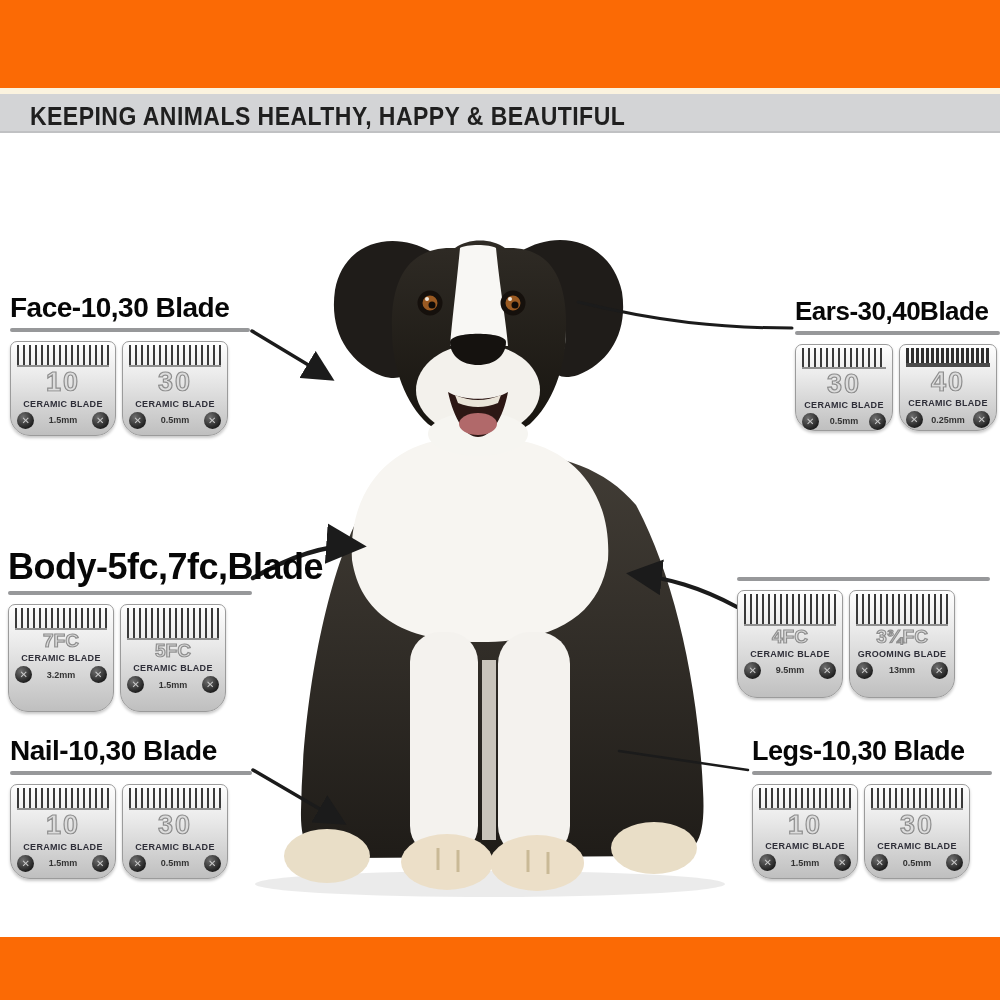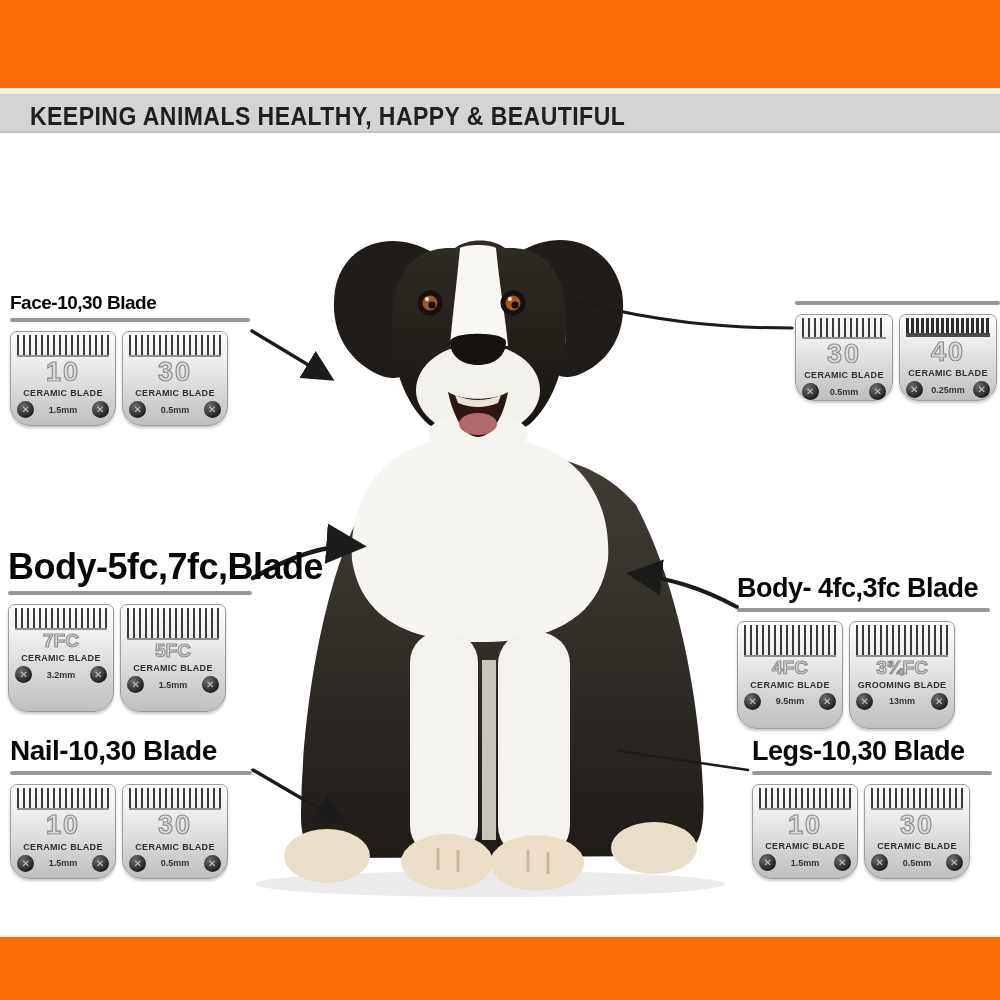--- a/index.html
+++ b/index.html
@@ -16,21 +16,21 @@
                letter-spacing:0.5px;white-space:nowrap;}
   .bottom-bar{position:absolute;left:0;top:937px;width:1000px;height:63px;background:#fb6a05;}
 
   
   .grp{position:absolute;}
   .grp h2{margin:0;font-size:27px;font-weight:bold;color:#070707;
           letter-spacing:-0.5px;white-space:nowrap;line-height:1.15;}
   .rule{height:4px;background:#97989a;margin-top:4px;border-radius:2px;}
   .blades{display:flex;gap:6px;margin-top:9px;}
 
-  .g-face{left:10px;top:292px;}  .g-face .rule{width:240px;}  .g-face h2{font-size:19px;}
+  .g-face{left:10px;top:292px;}  .g-face .rule{width:240px;}  .g-face h2{font-size:28px;}
   .g-ears{left:795px;top:297px;} .g-ears .rule{width:205px;}  .g-ears h2{font-size:26px;}
   .g-bodyL{left:8px;top:546px;}  .g-bodyL .rule{width:244px;} .g-bodyL h2{font-size:36px;}
   .g-bodyR{left:737px;top:573px;}.g-bodyR .rule{width:253px;}
   .g-nail{left:10px;top:735px;}  .g-nail .rule{width:242px;}  .g-nail h2{font-size:28px;}
   .g-legs{left:752px;top:736px;} .g-legs .rule{width:240px;}
 
   
   .blade{position:relative;width:104px;height:93px;
          background:linear-gradient(180deg,#fefefe 0%,#ebebeb 35%,#d2d2d2 72%,#bfbfbf 100%);
          border:1px solid #9b9b9b;border-radius:7px 7px 20px 20px;
@@ -166,20 +166,21 @@
         <div class="brow">
           <span class="screw">✕</span>
           <span class="bsize">0.5mm</span>
           <span class="screw">✕</span>
         </div>
       </div>
     </div>
 </section>
 
 <section class="grp g-ears">
+  <h2>Ears-30,40Blade</h2>
   <div class="rule"></div>
   <div class="blades">
       <div class="blade">
         <div class="teeth"></div>
         <div class="bnum">30</div>
         <div class="bname">CERAMIC BLADE</div>
         <div class="brow">
           <span class="screw">✕</span>
           <span class="bsize">0.5mm</span>
           <span class="screw">✕</span>
@@ -219,21 +220,20 @@
         <div class="brow">
           <span class="screw">✕</span>
           <span class="bsize">1.5mm</span>
           <span class="screw">✕</span>
         </div>
       </div>
     </div>
 </section>
 
 <section class="grp g-bodyR">
-  <h2>Body- 4fc,3fc Blade</h2>
   <div class="rule"></div>
   <div class="blades">
       <div class="blade v-tall">
         <div class="teeth"></div>
         <div class="bnum small-num">4FC</div>
         <div class="bname">CERAMIC BLADE</div>
         <div class="brow">
           <span class="screw">✕</span>
           <span class="bsize">9.5mm</span>
           <span class="screw">✕</span>

